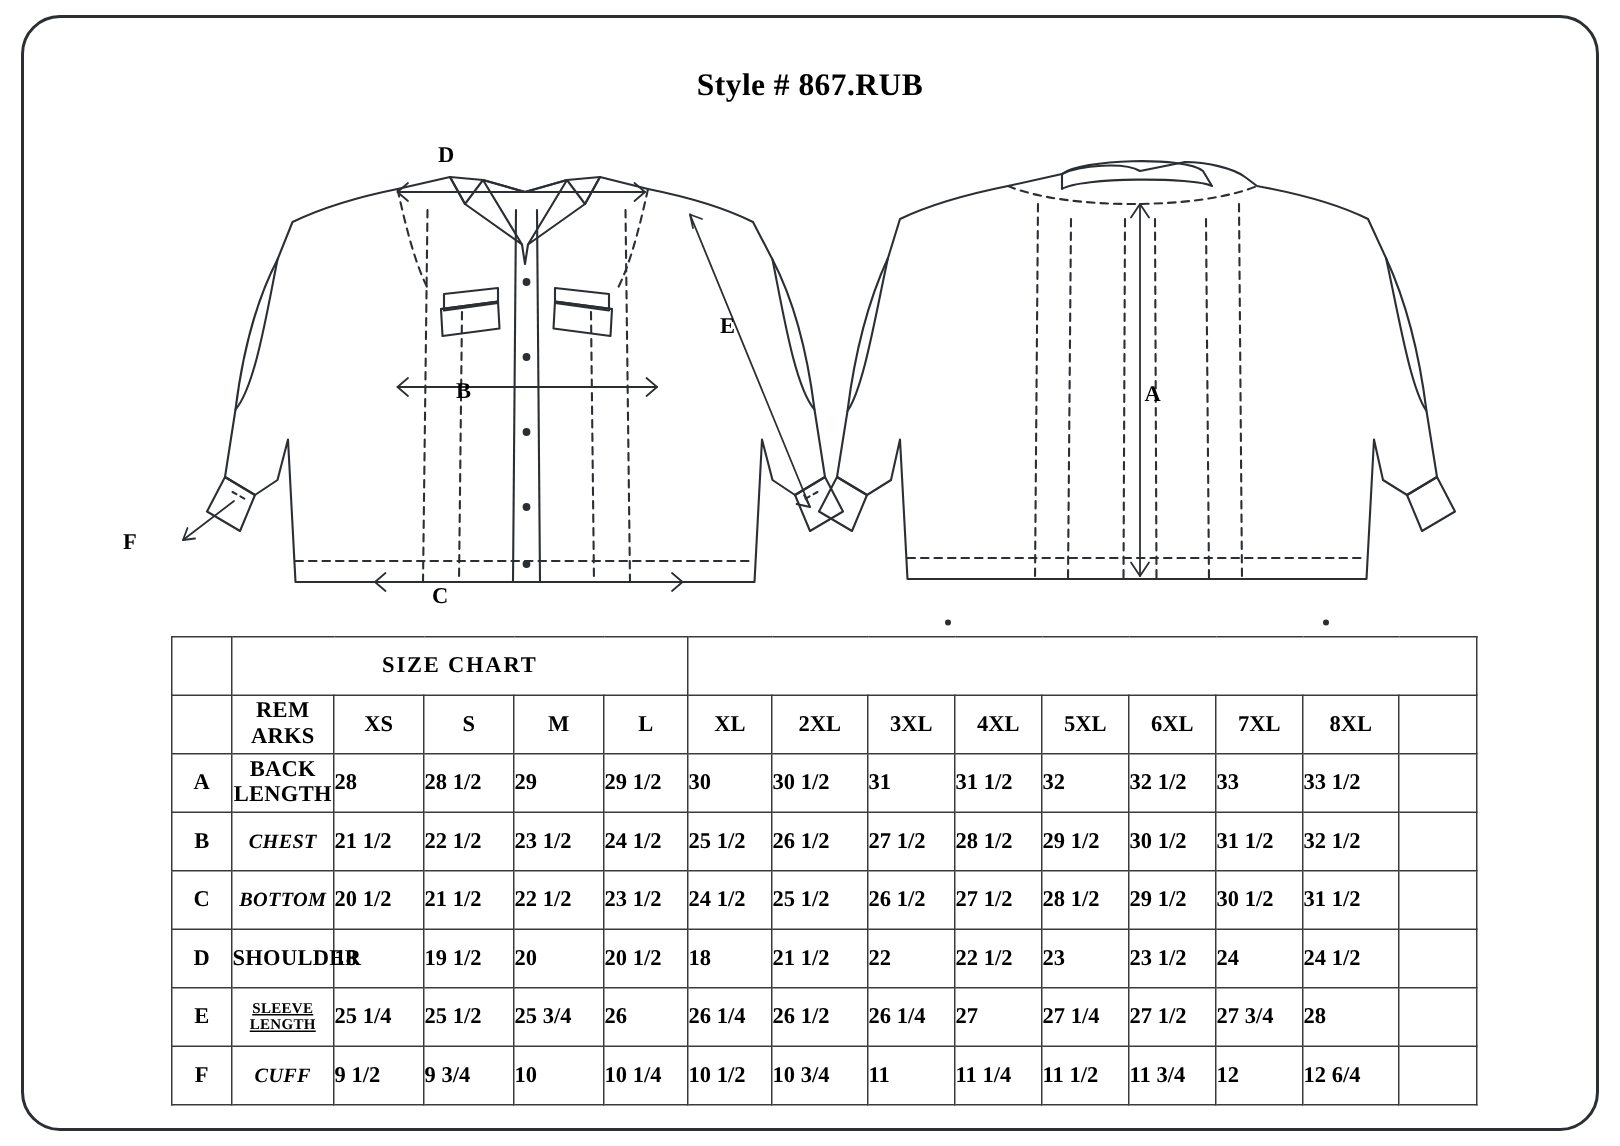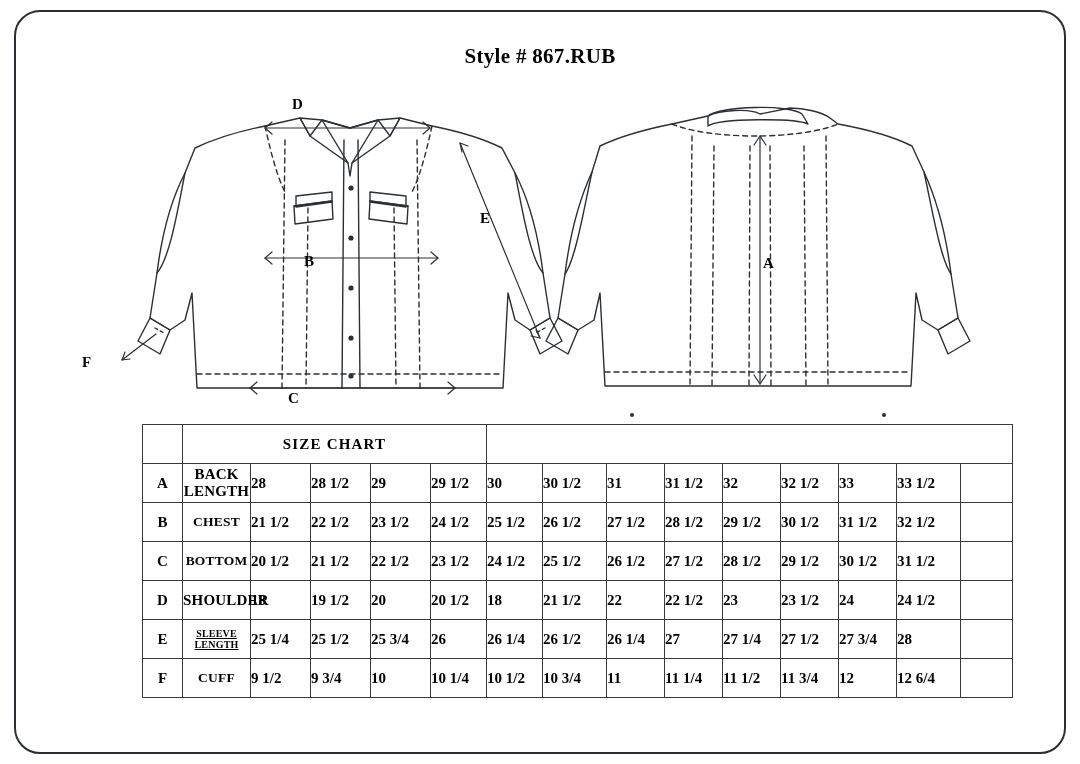--- a/index.html
+++ b/index.html
@@ -65,21 +65,20 @@
     position: absolute;
     left: 114px;
     top: 424px;
     width: 852px;
   }
   table.size-chart {
     border-collapse: collapse;
     width: 852px;
     table-layout: fixed;
     font-family: "Liberation Serif", serif;
-    margin-left: 28px;
   }
   table.size-chart td, table.size-chart th {
     border: 1px solid #3a3a3a;
     padding: 0;
     height: 38px;
     font-size: 15px;
     font-weight: bold;
     vertical-align: middle;
     background: #ffffff;
   }
@@ -92,20 +91,21 @@
   }
   td.remark-cell {
     width: 68px;
     text-align: center;
     font-size: 11.5px;
     font-weight: bold;
     letter-spacing: 0.2px;
   }
   td.remark-cell.wide-text {
     font-size: 13.5px;
+    font-style: italic;
   }
   td.remark-cell.small-text {
     font-size: 10px;
     text-decoration: underline;
   }
   td.size-head {
     text-align: center;
     font-size: 16px;
     font-weight: bold;
   }
@@ -276,20 +276,37 @@
         <col style="width:58px">
         <col style="width:64px">
         <col style="width:52px">
       </colgroup>
       <tbody>
         <tr>
           <td class="blank"></td>
           <td class="chart-title" colspan="5">SIZE CHART</td>
           <td class="blank" colspan="9"></td>
         </tr>
+        <tr>
+          <td class="blank"></td>
+          <td class="remark-cell">REM ARKS</td>
+          <td class="size-head">XS</td>
+          <td class="size-head">S</td>
+          <td class="size-head">M</td>
+          <td class="size-head">L</td>
+          <td class="size-head">XL</td>
+          <td class="size-head">2XL</td>
+          <td class="size-head">3XL</td>
+          <td class="size-head">4XL</td>
+          <td class="size-head">5XL</td>
+          <td class="size-head">6XL</td>
+          <td class="size-head">7XL</td>
+          <td class="size-head">8XL</td>
+          <td class="tail"></td>
+        </tr>
 
         <tr>
           <td class="letter-cell">A</td>
           <td class="remark-cell">BACK LENGTH</td>
           <td class="val">28</td>
           <td class="val">28 1/2</td>
           <td class="val">29</td>
           <td class="val">29 1/2</td>
           <td class="val">30</td>
           <td class="val">30 1/2</td>

